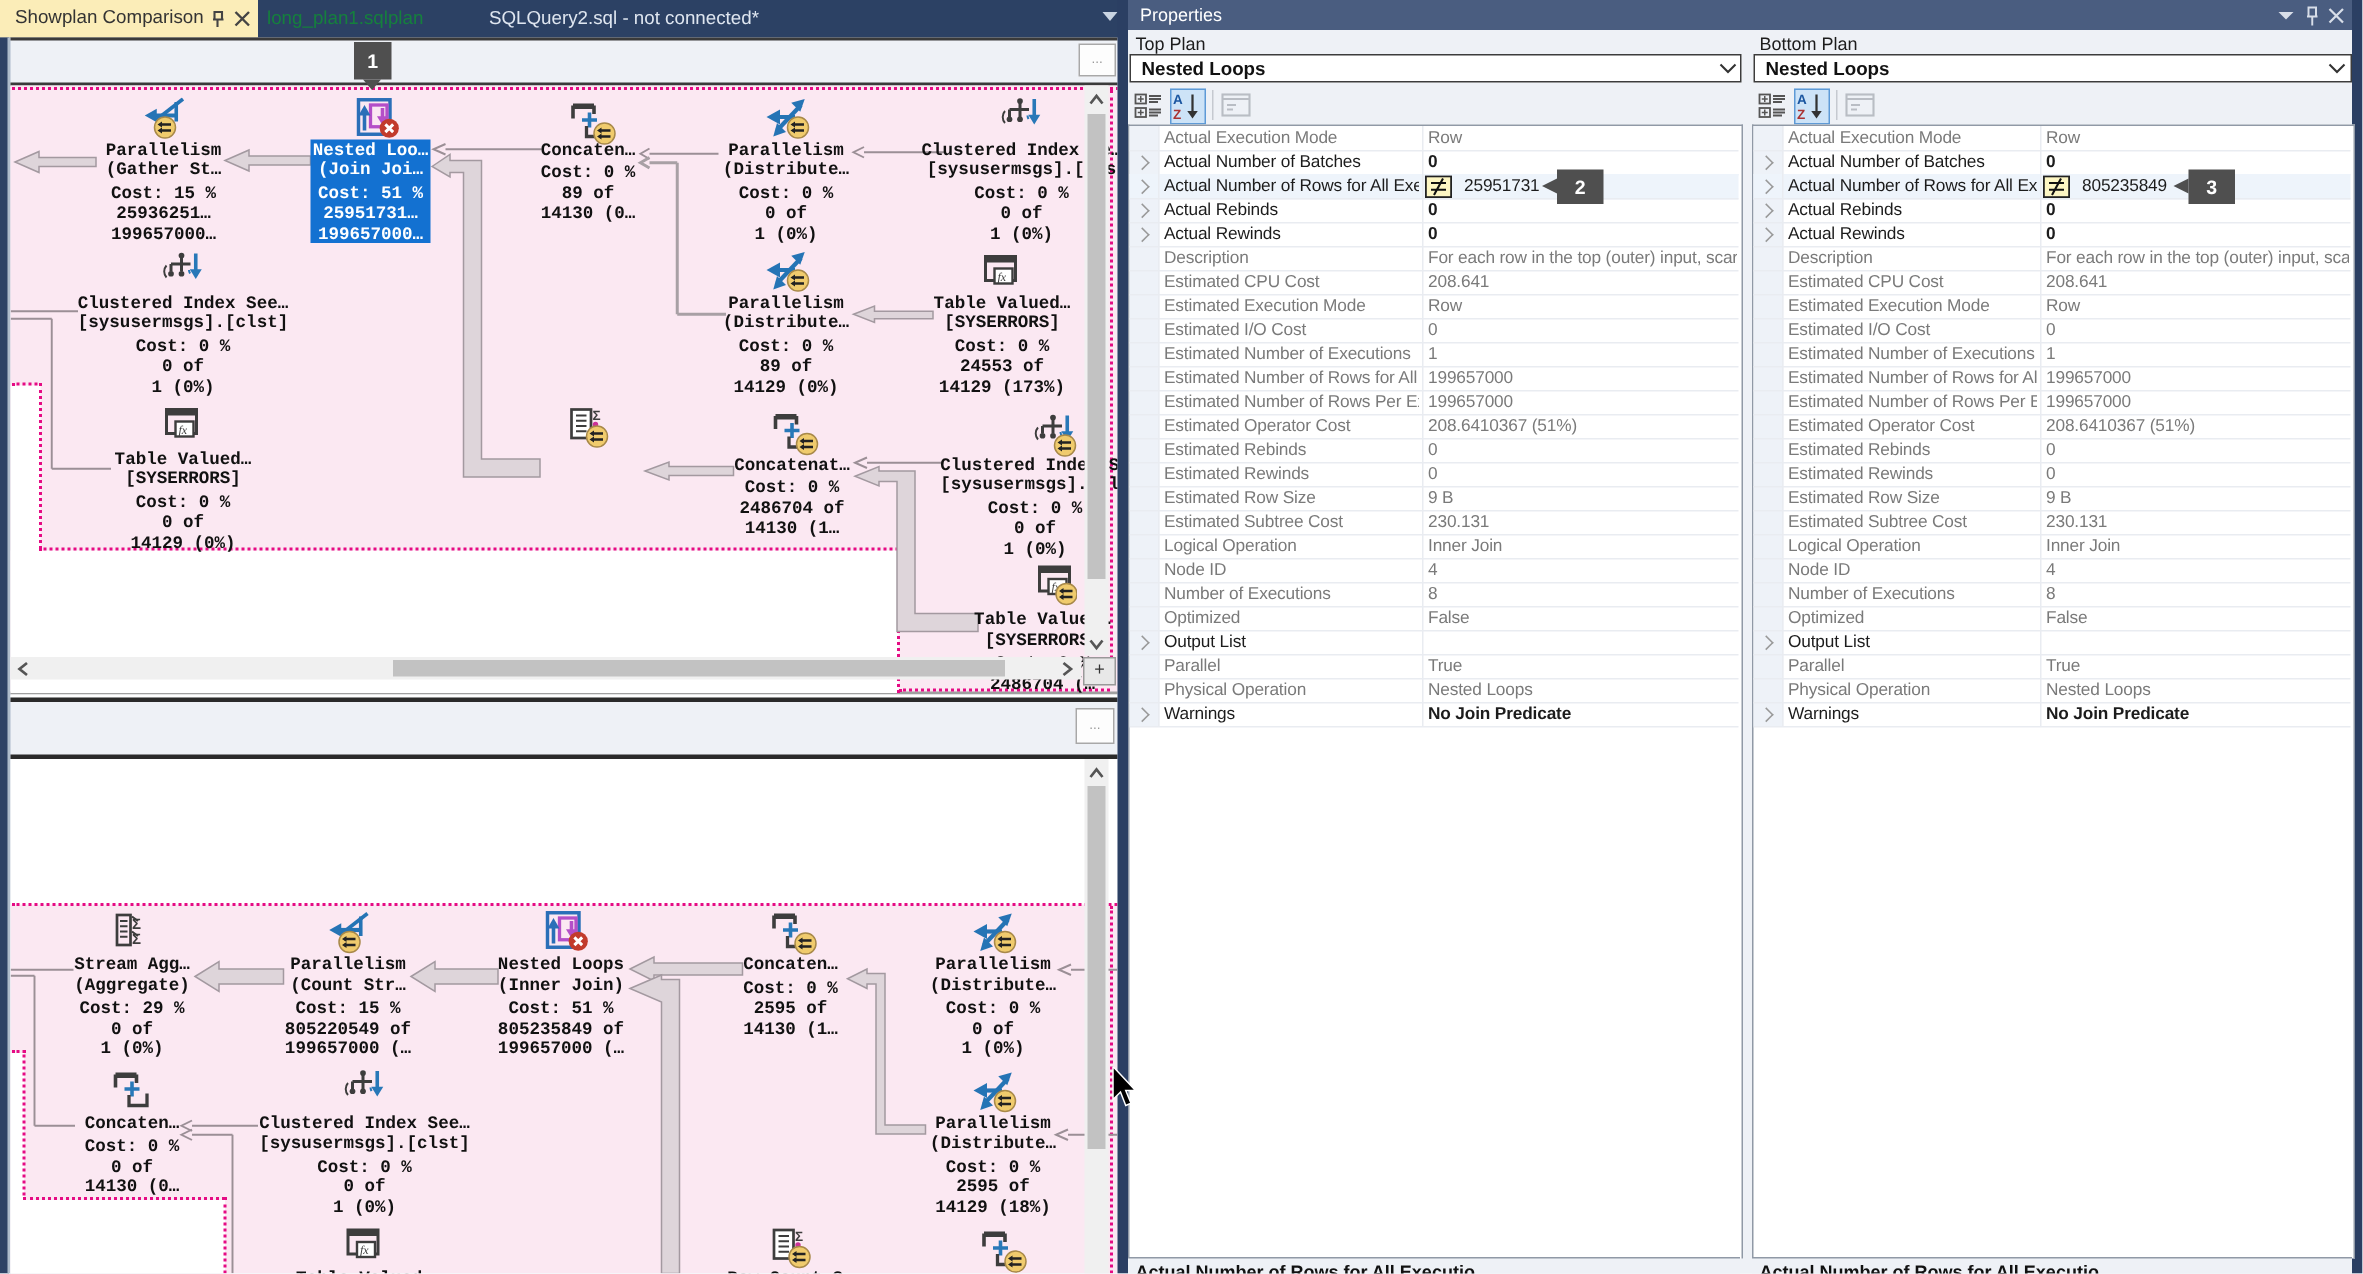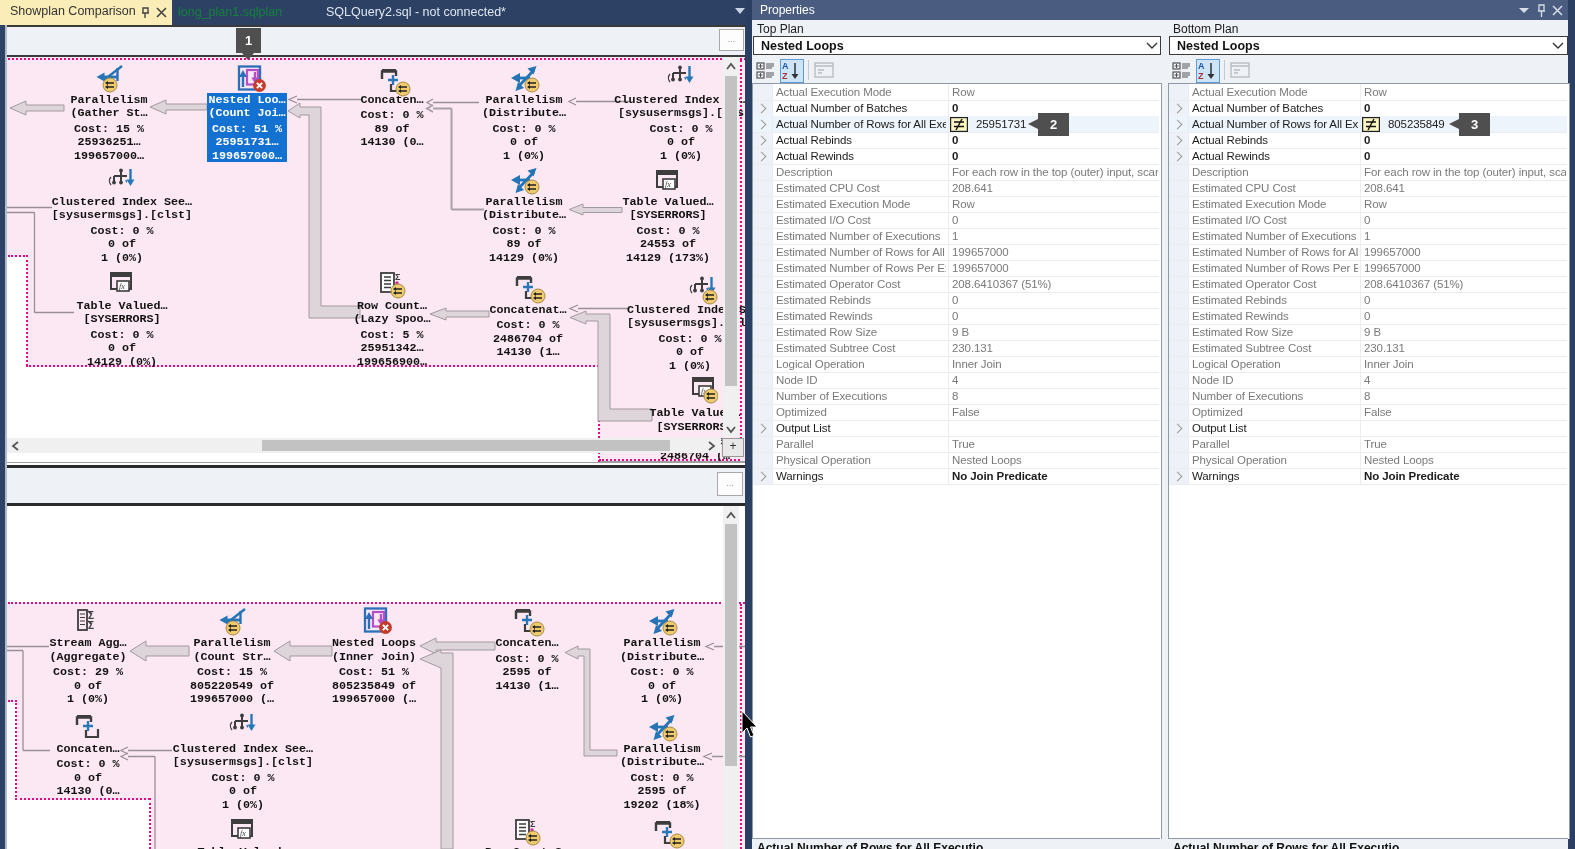--- a/index.html
+++ b/index.html
@@ -56,29 +56,28 @@
 <path d="M569,44.5 H623 M569,41 l-7,3.5 7,3.5" stroke="#9b8f96" stroke-width="1.3" fill="none"></path>
 <polygon points="562,152.5 576,147 576,150.5 615,150.5 615,155.5 576,155.5 576,158" fill="#ded5da" stroke="#a399a0" stroke-width="1"></polygon>
 <polygon points="423,257 439,251 439,254 482,254 482,260 439,260 439,263" fill="#ded5da" stroke="#a399a0" stroke-width="1"></polygon>
 <path d="M571,251.5 H622 M571,248 l-8,3.5 8,3.5" stroke="#9b8f96" stroke-width="1.3" fill="none"></path>
 <polygon points="563,260.5 579,254 579,257 603,257 603,352 645,352 645,364 591,364 591,264 579,264 579,267" fill="#ded5da" stroke="#a399a0" stroke-width="1"></polygon>
 <path d="M0,150.5 H45" stroke="#9b8f96" stroke-width="1.3" fill="none"></path>
 <path d="M0,155.5 H27.5 M27.5,155.5 V255.5 M27.5,255.5 H67" stroke="#9b8f96" stroke-width="1.3" fill="none"></path>
 </svg>
 <div class="abs" style="left:200px;top:36px;width:80px;height:69px;background:#1371d1;z-index:2"></div>
 <div class="pn" style="left:12px;top:36.5px;color:#111;z-index:3"><div>Parallelism</div><div>(Gather St…</div><div style="margin-top:2px">Cost: 15 %</div><div>25936251…</div><div>199657000…</div></div>
-<div class="pn" style="left:150px;top:36.5px;color:#fff;z-index:3"><div>Nested Loo…</div><div>(Count Joi…</div><div style="margin-top:2px">Cost: 51 %</div><div>25951731…</div><div>199657000…</div></div>
+<div class="pn" style="left:150px;top:36.5px;color:#fff;z-index:3"><div>Nested Loo…</div><div>(Join Joi…</div><div style="margin-top:2px">Cost: 51 %</div><div>25951731…</div><div>199657000…</div></div>
 <div class="pn" style="left:295px;top:36.5px;color:#111;z-index:3"><div>Concaten…</div><div style="margin-top:2px">Cost: 0 %</div><div>89 of</div><div>14130 (0…</div></div>
 <div class="pn" style="left:427px;top:36.5px;color:#111;z-index:3"><div>Parallelism</div><div>(Distribute…</div><div style="margin-top:2px">Cost: 0 %</div><div>0 of</div><div>1 (0%)</div></div>
 <div class="pn" style="left:584px;top:36.5px;color:#111;z-index:3"><div>Clustered Index Se…</div><div>[sysusermsgs].[cls</div><div style="margin-top:2px">Cost: 0 %</div><div>0 of</div><div>1 (0%)</div></div>
 <div class="pn" style="left:25px;top:138.5px;color:#111;z-index:3"><div>Clustered Index See…</div><div>[sysusermsgs].[clst]</div><div style="margin-top:2px">Cost: 0 %</div><div>0 of</div><div>1 (0%)</div></div>
 <div class="pn" style="left:427px;top:138.5px;color:#111;z-index:3"><div>Parallelism</div><div>(Distribute…</div><div style="margin-top:2px">Cost: 0 %</div><div>89 of</div><div>14129 (0%)</div></div>
 <div class="pn" style="left:571px;top:138.5px;color:#111;z-index:3"><div>Table Valued…</div><div>[SYSERRORS]</div><div style="margin-top:2px">Cost: 0 %</div><div>24553 of</div><div>14129 (173%)</div></div>
 <div class="pn" style="left:25px;top:242.5px;color:#111;z-index:3"><div>Table Valued…</div><div>[SYSERRORS]</div><div style="margin-top:2px">Cost: 0 %</div><div>0 of</div><div>14129 (0%)</div></div>
-<div class="pn" style="left:295px;top:242.5px;color:#111;z-index:3"><div>Row Count…</div><div>(Lazy Spoo…</div><div style="margin-top:2px">Cost: 5 %</div><div>25951342…</div><div>199656900…</div></div>
 <div class="pn" style="left:431px;top:246.5px;color:#111;z-index:3"><div>Concatenat…</div><div style="margin-top:2px">Cost: 0 %</div><div>2486704 of</div><div>14130 (1…</div></div>
 <div class="pn" style="left:593px;top:246.5px;color:#111;z-index:3"><div>Clustered Index S…</div><div>[sysusermsgs].[cl…</div><div style="margin-top:2px">Cost: 0 %</div><div>0 of</div><div>1 (0%)</div></div>
 <div class="pn" style="left:598px;top:350px;color:#111;z-index:3"><div>Table Valued…</div><div>[SYSERRORS]</div><div style="margin-top:2px">Cost: 0 %</div><div>2486704 (…</div></div>
 <svg style="position:absolute;left:88px;top:8px" width="30" height="30" viewBox="0 0 30 30">
         <path d="M6 12 H23" stroke="#2574b5" stroke-width="2.8" fill="none"></path>
         <path d="M1.5 12 l8 -4.5 v9 z" fill="#2574b5"></path>
         <path d="M27 1 L9 15" stroke="#2574b5" stroke-width="2.4"></path>
         <path d="M22.5 3 V16" stroke="#2574b5" stroke-width="2.4"></path>
         <circle cx="15" cy="20" r="7" fill="#f0cb6d" stroke="#a8894a" stroke-width="1"></circle>
         <path d="M11.5 18 H19 M11.5 22 H19" stroke="#222" stroke-width="1.6"></path>
@@ -241,21 +240,21 @@
 <path d="M707,140.5 H738 M707,137 l-8,3.5 8,3.5" stroke="#9b8f96" stroke-width="1.3" fill="none"></path>
 <path d="M705,250.5 H738 M705,247 l-8,3.5 8,3.5" stroke="#9b8f96" stroke-width="1.3" fill="none"></path>
 </svg>
 <div class="pn" style="left:-9px;top:131px;color:#111;z-index:3"><div>Stream Agg…</div><div>(Aggregate)</div><div style="margin-top:2px">Cost: 29 %</div><div>0 of</div><div>1 (0%)</div></div>
 <div class="pn" style="left:135px;top:131px;color:#111;z-index:3"><div>Parallelism</div><div>(Count Str…</div><div style="margin-top:2px">Cost: 15 %</div><div>805220549 of</div><div>199657000 (…</div></div>
 <div class="pn" style="left:277px;top:131px;color:#111;z-index:3"><div>Nested Loops</div><div>(Inner Join)</div><div style="margin-top:2px">Cost: 51 %</div><div>805235849 of</div><div>199657000 (…</div></div>
 <div class="pn" style="left:430px;top:131px;color:#111;z-index:3"><div>Concaten…</div><div style="margin-top:2px">Cost: 0 %</div><div>2595 of</div><div>14130 (1…</div></div>
 <div class="pn" style="left:565px;top:131px;color:#111;z-index:3"><div>Parallelism</div><div>(Distribute…</div><div style="margin-top:2px">Cost: 0 %</div><div>0 of</div><div>1 (0%)</div></div>
 <div class="pn" style="left:-9px;top:236.5px;color:#111;z-index:3"><div>Concaten…</div><div style="margin-top:2px">Cost: 0 %</div><div>0 of</div><div>14130 (0…</div></div>
 <div class="pn" style="left:146px;top:236.5px;color:#111;z-index:3"><div>Clustered Index See…</div><div>[sysusermsgs].[clst]</div><div style="margin-top:2px">Cost: 0 %</div><div>0 of</div><div>1 (0%)</div></div>
-<div class="pn" style="left:565px;top:236.5px;color:#111;z-index:3"><div>Parallelism</div><div>(Distribute…</div><div style="margin-top:2px">Cost: 0 %</div><div>2595 of</div><div>19202 (18%)</div></div>
+<div class="pn" style="left:565px;top:236.5px;color:#111;z-index:3"><div>Parallelism</div><div>(Distribute…</div><div style="margin-top:2px">Cost: 0 %</div><div>2595 of</div><div>14129 (18%)</div></div>
 <div class="pn" style="left:146px;top:340px;color:#111;z-index:3"><div>Table Valued…</div></div>
 <div class="pn" style="left:430px;top:340px;color:#111;z-index:3"><div>Row Count S…</div></div>
 <svg style="position:absolute;left:67px;top:102px" width="28" height="27" viewBox="0 0 28 27">
         <rect x="4" y="2" width="9" height="20" fill="none" stroke="#3d3d3d" stroke-width="1.8"></rect>
         <path d="M6 6 H11 M6 9.5 H11 M6 13 H11 M6 16.5 H11" stroke="#3d3d3d" stroke-width="1.2"></path>
         <text x="14" y="11" font-family="Liberation Sans" font-weight="bold" font-size="10" fill="#3d3d3d">Σ</text>
         <text x="14" y="21" font-family="Liberation Sans" font-weight="bold" font-size="10" fill="#3d3d3d">Σ</text>
         <path d="M14 3 l4 3 M14 13 l4 3" stroke="#3d3d3d" stroke-width="1.4"></path>
       </svg>
 <svg style="position:absolute;left:211px;top:102px" width="30" height="30" viewBox="0 0 30 30">

